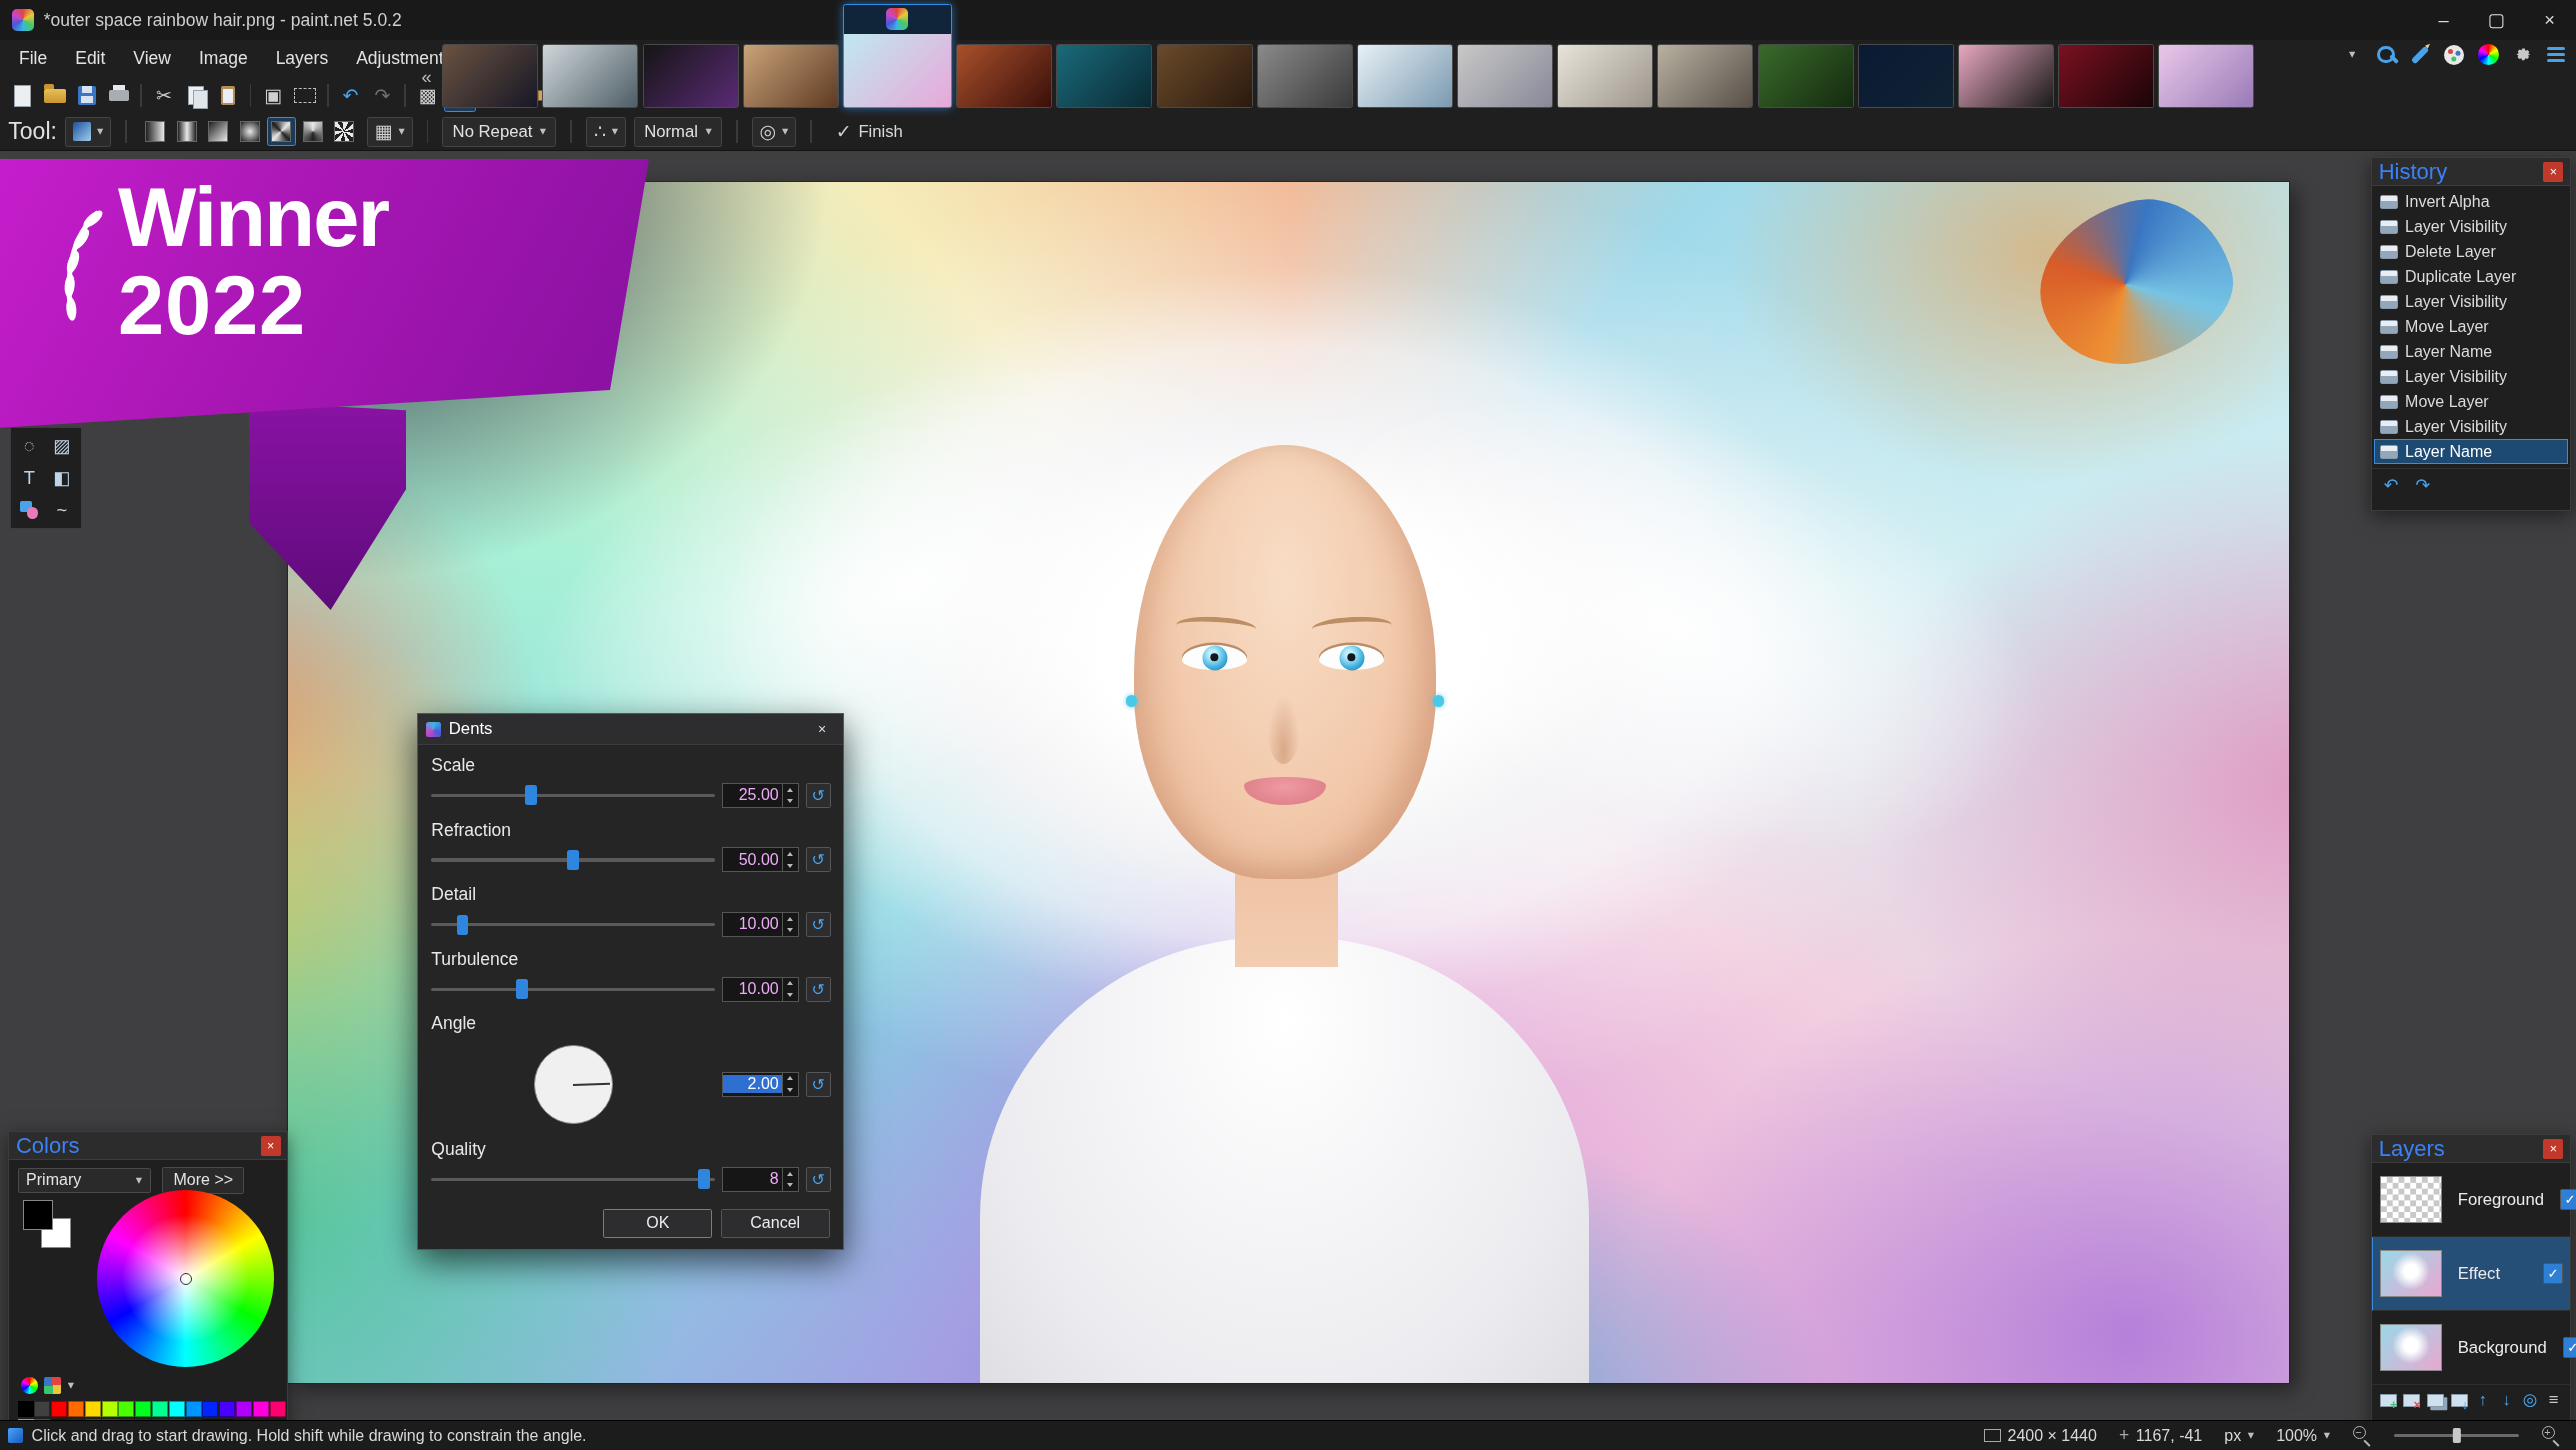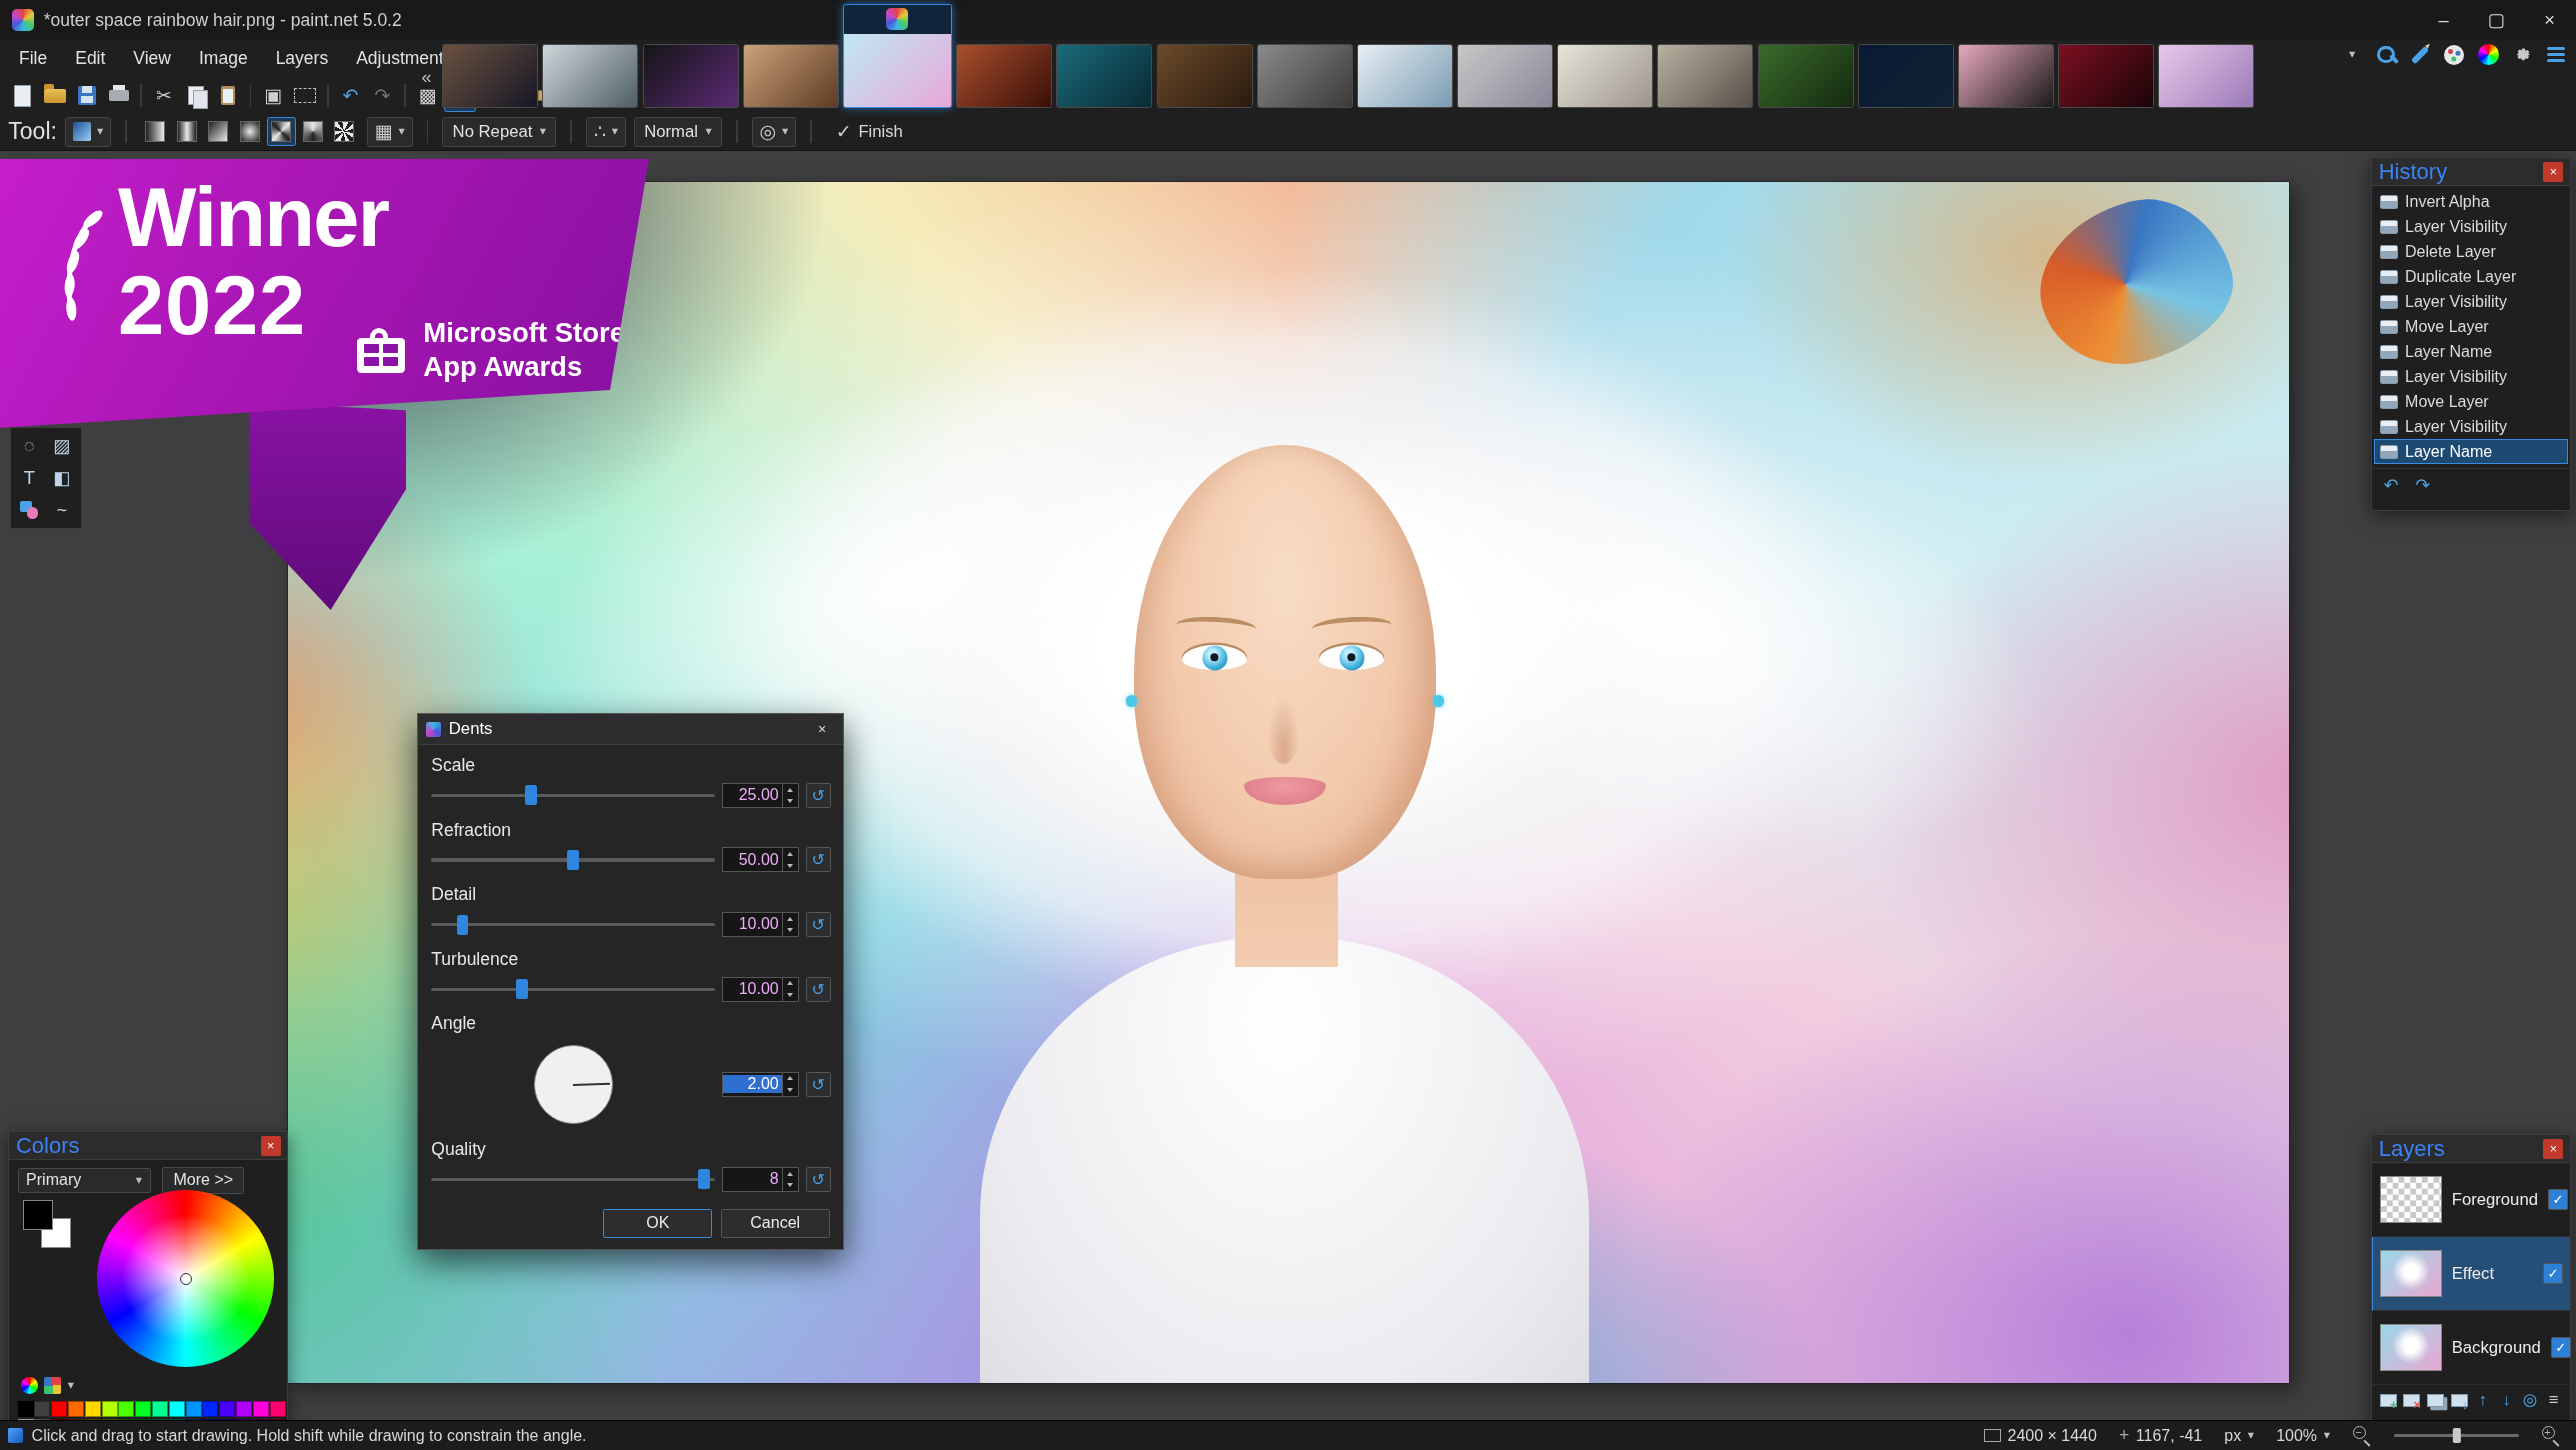--- a/index.html
+++ b/index.html
@@ -156,21 +156,21 @@
   .history{left:2371px;top:5px;width:200px;height:354px;}
   .hlist{padding:3.3px 1.7px;}
   .hrow{display:flex;align-items:center;gap:6.7px;height:23px;padding:0 5px;border:0.8px solid transparent;font-size:16px;color:#dcdcdc;}
   .hrow.sel{background:#1c4a73;border-color:#3a8ae0;color:#fff;}
   .h-ico{width:16.7px;height:11.7px;border:0.8px solid #8899aa;border-radius:1.7px;flex:none;background:linear-gradient(180deg,#e8eef4 0 40%,#93a7ba 40%);}
   .hfoot{display:flex;gap:6.7px;padding:5px 6.7px;border-top:0.8px solid #333;}
   .hfoot .ubtn{width:25px;height:23px;display:flex;align-items:center;justify-content:center;font-size:17.5px;color:#4aa3e8;}
 
   
   .layers{left:2371px;top:982px;width:200px;height:305px;}
-  .lrow{display:flex;align-items:center;gap:10px;height:73px;padding:0 6.7px;border-bottom:0.8px solid #2e2e2e;border-left:1.7px solid transparent;}
+  .lrow{display:flex;align-items:center;gap:16px;height:73px;padding:0 6.7px;border-bottom:0.8px solid #2e2e2e;border-left:1.7px solid transparent;}
   .lrow.sel{background:#264f78;border-left-color:#3a8ae0;}
   .lthumb{width:62px;height:47px;border:1.7px solid #888;flex:none;box-sizing:border-box;}
   .lthumb.checker{background:conic-gradient(#c8c8c8 25%,#fff 0 50%,#c8c8c8 0 75%,#fff 0);background-size:11.7px 11.7px;}
   .lthumb.art{background:radial-gradient(circle at 50% 45%,#fff 18%,rgba(255,255,255,0) 48%),linear-gradient(135deg,#9ad8e8,#e8a8d0);}
   .lname{flex:1;font-size:16.7px;color:#ececec;}
   .chk{width:18.3px;height:18.3px;background:#2e7fd6;border:0.8px solid #555;border-radius:1.7px;color:#fff;font-size:13.3px;display:flex;align-items:center;justify-content:center;flex:none;}
   .lfoot{display:flex;gap:4.2px;padding:4.2px 6.7px;align-items:center;}
   .lbtn{width:22.5px;height:22.5px;display:flex;align-items:center;justify-content:center;position:relative;}
   .lyr-base{width:15px;height:11px;background:#cfe0ee;border:0.8px solid #8899aa;border-radius:0.8px;}
   .lyr-base.dup{box-shadow:3.3px 3.3px 0 #93a7ba;}
@@ -509,35 +509,20 @@
           <path d="M33 8 C20 20 14 38 16 62" stroke="#fff" stroke-width="3" fill="none"></path>
           <ellipse cx="30" cy="12" rx="7" ry="3" fill="#fff" transform="rotate(-40 30 12)"></ellipse>
           <ellipse cx="23" cy="24" rx="7" ry="3" fill="#fff" transform="rotate(-55 23 24)"></ellipse>
           <ellipse cx="18" cy="38" rx="7" ry="3" fill="#fff" transform="rotate(-70 18 38)"></ellipse>
           <ellipse cx="16" cy="52" rx="7" ry="3" fill="#fff" transform="rotate(-85 16 52)"></ellipse>
           <ellipse cx="17" cy="66" rx="7" ry="3" fill="#fff" transform="rotate(-95 17 66)"></ellipse>
         </svg>
       </div>
       <div class="badge-word">Winner</div>
       <div class="badge-year">2022</div>
-      <div class="store-row">
-        <div class="store-ico">
-          <div class="store-handle"></div>
-          <div class="store-body">
-              <span></span>
-              <span></span>
-              <span></span>
-              <span></span>
-            </div>
-        </div>
-        <div class="store-text">
-          <div>Microsoft Store</div>
-          <div class="sub">App Awards</div>
-        </div>
-      </div>
     </div>
 
     <div class="toolspanel">
       <div class="tool-cell">◌</div>
       <div class="tool-cell">▨</div>
       <div class="tool-cell">T</div>
       <div class="tool-cell">◧</div>
       <div class="tool-cell">
           <span class="shapes-ic"></span>
         </div>

